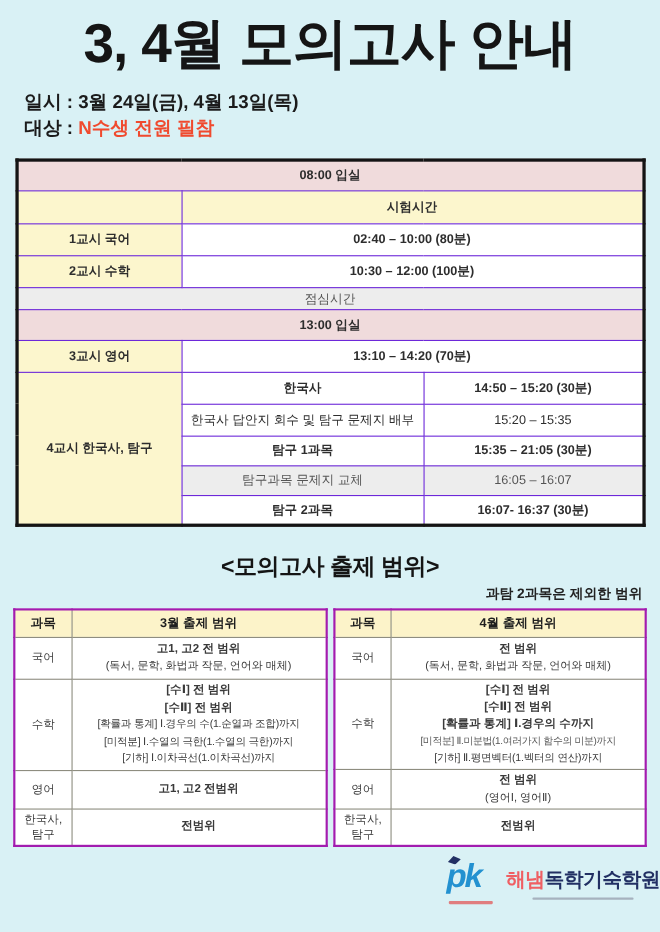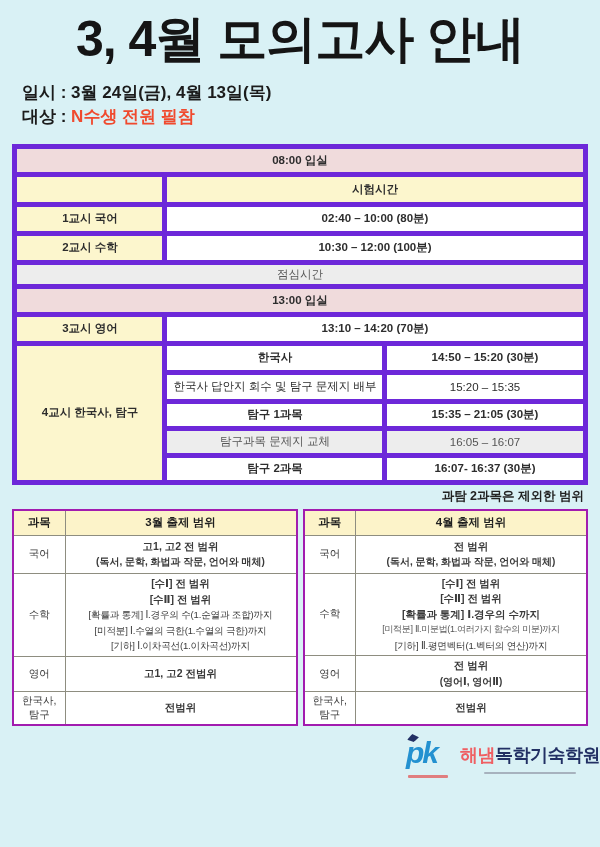--- a/index.html
+++ b/index.html
@@ -21,21 +21,21 @@
   .info{margin:10px 0 0 22px;font-size:17px;font-weight:700;line-height:24px;color:#1b1b1b;}
   .red-orange{color:#f04a2e;}
 
   
   table{border-collapse:collapse;table-layout:fixed;}
   .schedule{
     width:570px;margin:15px auto 0;
     border:3px solid #141414;background:#ffffff;
   }
   .schedule td{
-    border:5px solid #6d28d9;
+    border:1px solid #6d28d9;
     text-align:center;vertical-align:middle;
     font-size:11.5px;color:#2d2d2d;
     padding:2px 4px;
   }
   .b{font-weight:700;}
   .pink{background:#f0dbdc;}
   .yellow{background:#fcf6cd;}
   .grayrow{background:#ededed;color:#555 !important;}
   .entry{color:#e8352b;font-weight:700;}
   .dim{color:#555;font-weight:400;}
@@ -57,21 +57,21 @@
     border:1px solid #8e8d80;
     text-align:center;vertical-align:middle;
     font-size:10.5px;color:#3a3a3a;
     padding:2px 2px;
   }
   .scope th{background:#fcf3c9;font-size:11.5px;font-weight:700;color:#1f1f1f;height:20px;}
   .subj{width:52px;font-size:11px;color:#333;}
   .line{line-height:15.5px;font-weight:600;}
   .line.sm{font-size:9.6px;font-weight:500;letter-spacing:-0.2px;}
   .line.xs{font-size:9px;font-weight:500;color:#555;letter-spacing:-0.3px;}
-  .paren{font-weight:700;font-size:10px;}
+  .paren{font-weight:400;font-size:10px;}
 
   
   .logo{margin-top:14px;display:flex;justify-content:flex-end;align-items:center;gap:8px;}
   .logo-mark{position:relative;width:48px;height:38px;}
   .pk{
     position:absolute;left:2px;top:-4px;
     font-size:30px;font-weight:800;font-style:italic;
     color:#2391d0;letter-spacing:-2px;
   }
   .cap{
@@ -148,20 +148,21 @@
       <td class="grayrow dim">탐구과목 문제지 교체</td>
       <td class="grayrow dim">16:05 – 16:07</td>
     </tr>
     <tr style="height:27px">
       <td class="b">탐구 2과목</td>
       <td class="b">16:07- 16:37 (30분)</td>
     </tr>
   </tbody>
     </table>
 
+  <div class="scope-title">&lt;모의고사 출제 범위&gt;</div>
   <div class="scope-note">과탐 2과목은 제외한 범위</div>
 
   <div class="scope-wrap">
 
     <table class="scope">
       <colgroup>
           <col style="width:52px">
           <col>
         </colgroup>
       <tbody>

